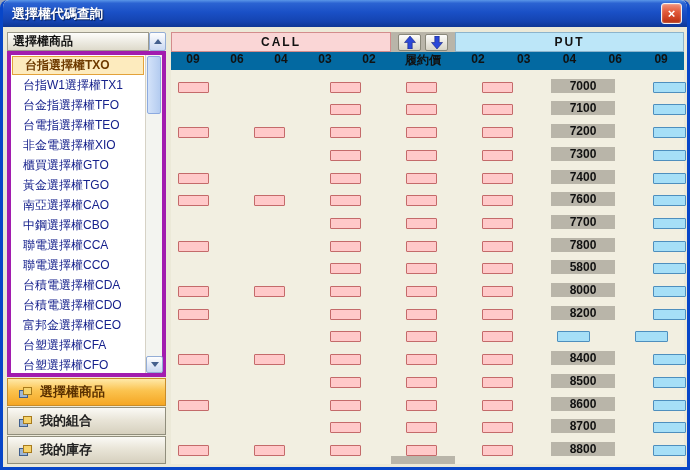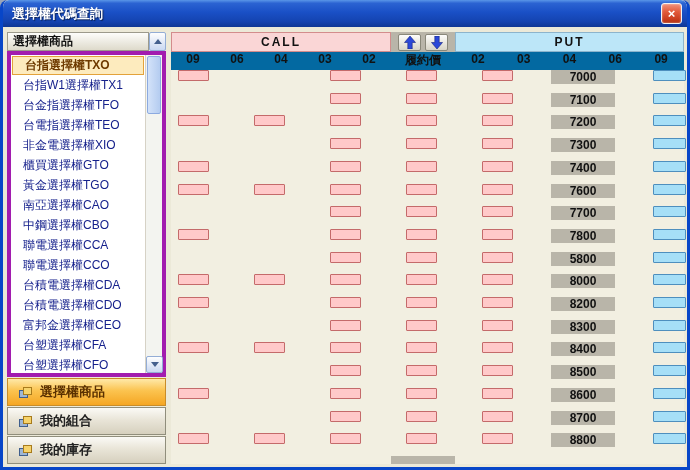--- a/index.html
+++ b/index.html
@@ -118,21 +118,21 @@
     font-size: 12px; font-weight: bold; letter-spacing: 2px; color: #111;
   }
 
   .month-row { display: flex; height: 18px; flex: 0 0 18px; background: #0369a1; align-items: flex-start; }
   .m-cell { text-align: center; font-size: 12px; font-weight: bold; color: #111; }
   .m-cell.call-col { width: 44px; flex: 0 0 44px; }
   .m-cell.strike-col { width: 64px; flex: 0 0 64px; }
   .m-cell.put-col { width: 45.8px; flex: 0 0 45.8px; }
 
   .grid { flex: 1; display: flex; flex-direction: column; background: #F2EFE1; min-height: 0; }
-  .grid-row { flex: 1; display: flex; align-items: flex-start; gap: 32px; }
+  .grid-row { flex: 1; display: flex; align-items: flex-end; gap: 32px; }
   .slot { display: flex; align-items: center; justify-content: center; }
   .call-slot { width: 44px; flex: 0 0 44px; }
   .put-slot { width: 45.8px; flex: 0 0 45.8px; }
   .strike-slot {
     width: 64px; flex: 0 0 64px; background: #B9B5A9;
     font-size: 12px; font-weight: bold; color: #111;
   }
   .cell { height: 11px; border-radius: 1px; border: 1px solid; cursor: pointer; }
   .cell.call { width: 31px; background: #FFC9C9; border-color: #C46A6A; }
   .cell.put  { width: 33px; background: #A6DFF7; border-color: #4E8FBE; }
@@ -575,21 +575,20 @@
             <div class="slot call-slot"></div>
             <div class="slot call-slot">
               <div class="cell call" style="background: rgb(255, 201, 201); border-color: rgb(196, 106, 106);"></div>
             </div>
             <div class="slot call-slot">
               <div class="cell call" style="background: rgb(255, 201, 201); border-color: rgb(196, 106, 106);"></div>
             </div>
             <div class="slot call-slot">
               <div class="cell call" style="background: rgb(255, 201, 201); border-color: rgb(196, 106, 106);"></div>
             </div>
-            <div class="slot strike-slot">8300</div>
             <div class="slot put-slot">
               <div class="cell put" style="background: rgb(166, 223, 247); border-color: rgb(78, 143, 190);"></div>
             </div>
             <div class="slot put-slot">
               <div class="cell put" style="background: rgb(166, 223, 247); border-color: rgb(78, 143, 190);"></div>
             </div>
             <div class="slot put-slot">
               <div class="cell put" style="background: rgb(166, 223, 247); border-color: rgb(78, 143, 190);"></div>
             </div>
             <div class="slot put-slot"></div>

